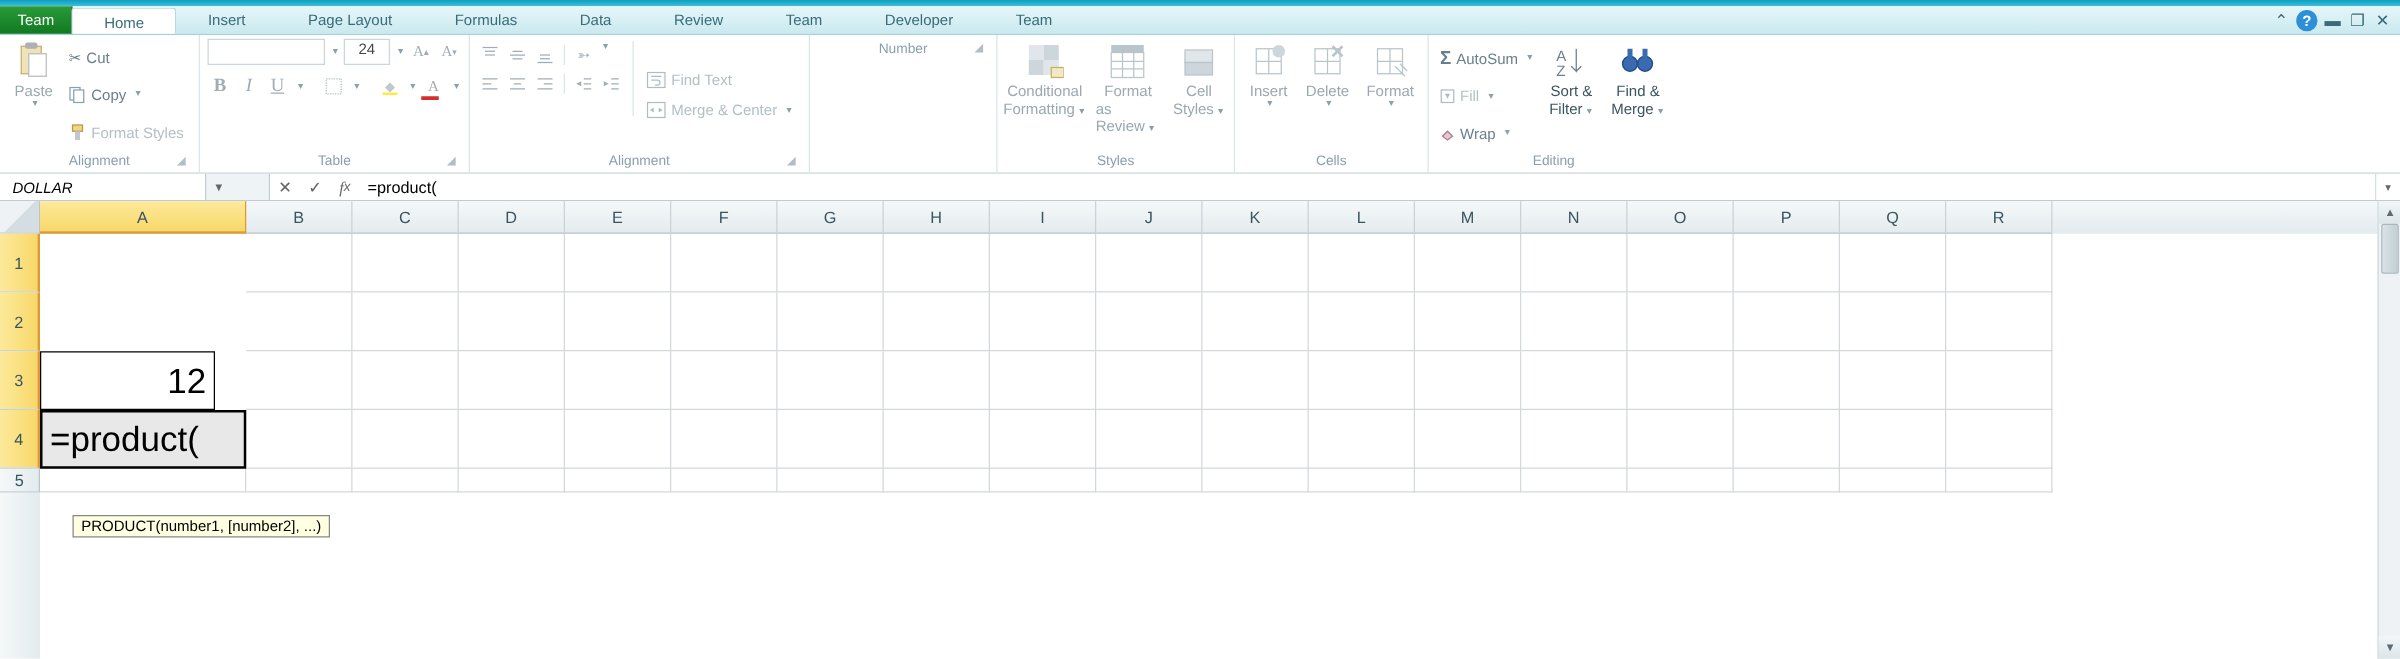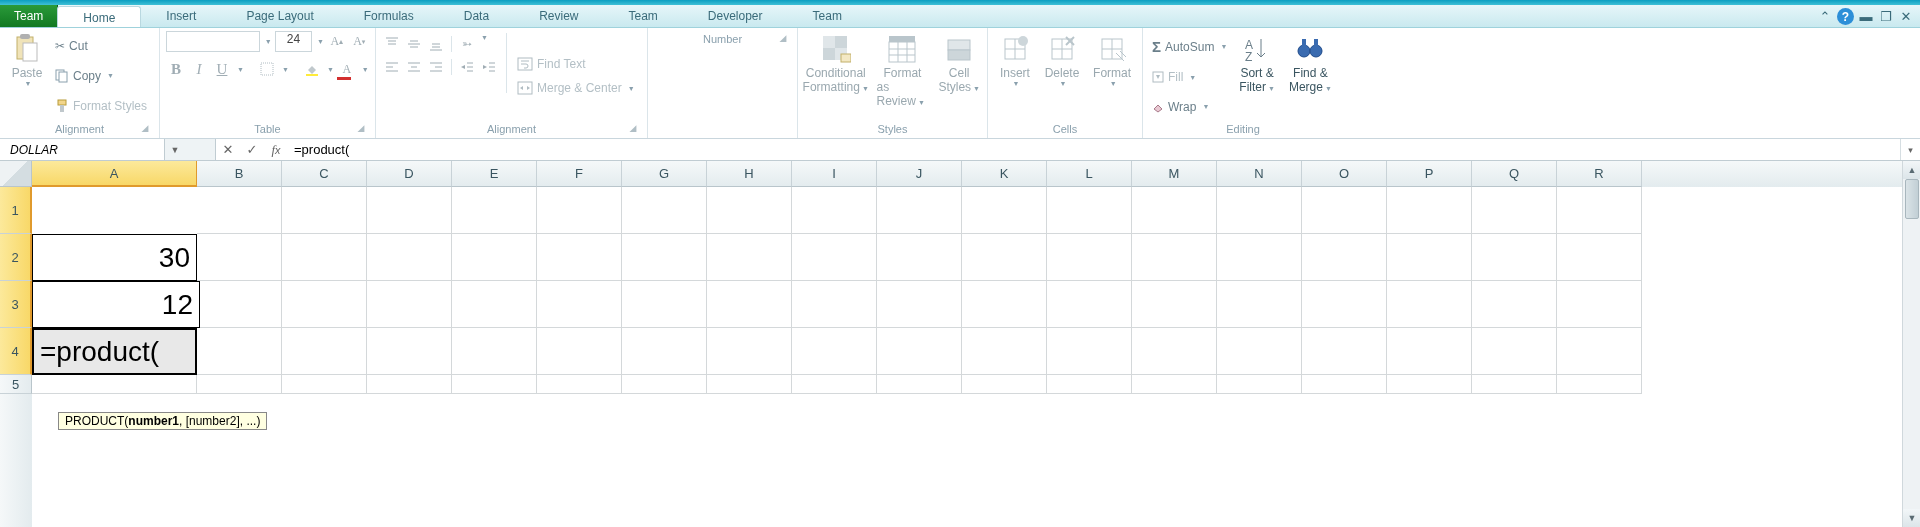--- a/index.html
+++ b/index.html
@@ -48,21 +48,21 @@
 .colhdr{border-right:1px solid #c8d2d7;border-bottom:1px solid #b9c5cb;display:flex;align-items:center;justify-content:center;font-size:13px;color:#3a5560}
 .colhdr.selA{background:linear-gradient(#fce99b,#f8d868);border-bottom:2px solid #e09a2c;border-right:1px solid #e09a2c}
 .rowhdrs{width:32px;display:flex;flex-direction:column;background:linear-gradient(90deg,#f5f8f9,#e3ebee)}
 .rowhdr{border-right:1px solid #b9c5cb;border-bottom:1px solid #c8d2d7;display:flex;align-items:center;justify-content:center;font-size:13px;color:#3a5560}
 .rowhdr.sel{background:linear-gradient(90deg,#fce99b,#f8d868);border-right:2px solid #e09a2c}
 .cells{position:relative;flex:1}
 .cell{position:absolute;border-right:1px solid #d4d8da;border-bottom:1px solid #d4d8da;display:flex;align-items:center;padding:0 6px;font-size:28px;color:#000;background:#fff}
 .cell.bold-border{border:1.5px solid #000}
 .cell.a4{background:#e8e8e8;border:2px solid #000}
 .tooltip{position:absolute;left:58px;top:412px;background:#ffffe1;border:1px solid #888;padding:1px 6px;font-size:12px;color:#000;z-index:10}
-.tooltip b{font-weight:bold}
+.tooltip b{font-weight:normal}
 .vscroll{position:absolute;right:0;top:161px;width:18px;height:366px;background:#eef2f4;border-left:1px solid #d0d8dc}
 .vthumb{position:absolute;top:18px;left:2px;width:14px;height:40px;background:linear-gradient(90deg,#dae3e7,#c2cfd5);border:1px solid #a8b6bd;border-radius:2px}
 .scrollbtn{width:18px;height:18px;display:flex;align-items:center;justify-content:center;background:linear-gradient(#f2f6f8,#dce5e9);color:#5a6b73;font-size:9px}
 </style>
 </head>
 <body>
 
 <div class="titlebar"></div>
 
 <div class="tabbar">
@@ -534,22 +534,21 @@
           <div class="cell" style="left: 1440px; top: 0px; width: 85px; height: 47px; background: transparent;"></div>
           <div class="cell" style="left: 1440px; top: 47px; width: 85px; height: 47px; background: transparent;"></div>
           <div class="cell" style="left: 1440px; top: 94px; width: 85px; height: 47px; background: transparent;"></div>
           <div class="cell" style="left: 1440px; top: 141px; width: 85px; height: 47px; background: transparent;"></div>
           <div class="cell" style="left: 1440px; top: 188px; width: 85px; height: 19px; background: transparent;"></div>
           <div class="cell" style="left: 1525px; top: 0px; width: 85px; height: 47px; background: transparent;"></div>
           <div class="cell" style="left: 1525px; top: 47px; width: 85px; height: 47px; background: transparent;"></div>
           <div class="cell" style="left: 1525px; top: 94px; width: 85px; height: 47px; background: transparent;"></div>
           <div class="cell" style="left: 1525px; top: 141px; width: 85px; height: 47px; background: transparent;"></div>
           <div class="cell" style="left: 1525px; top: 188px; width: 85px; height: 19px; background: transparent;"></div>
-          <div class="cell bold-border" style="left: 0px; top: 47px; width: 165px; height: 47px; justify-content: flex-end;">30</div>
-          <div class="cell bold-border" style="left: 0px; top: 94px; width: 168px; height: 47px; justify-content: flex-end;">12</div>
+          <div class="cell bold-border" style="left: 0px; top: 94px; width: 140px; height: 47px; justify-content: flex-end;">12</div>
           <div class="cell a4" style="left: 0px; top: 141px; width: 165px; height: 47px; justify-content: flex-start;">=product(</div>
         </div>
     </div>
   </div>
 </div>
 
 <div class="tooltip">
   <span>PRODUCT(</span><b>number1</b><span>, [number2], ...)</span>
 </div>
 

